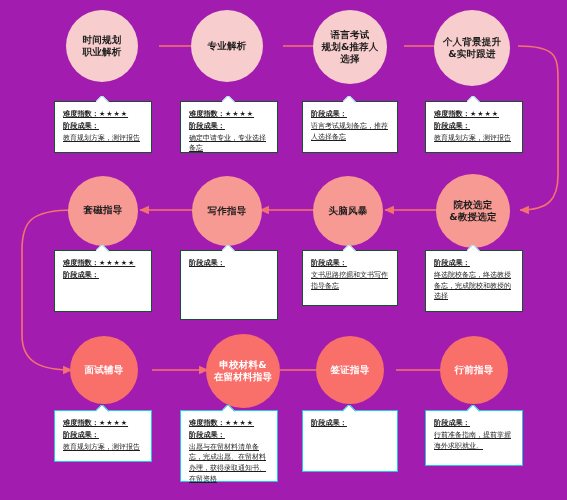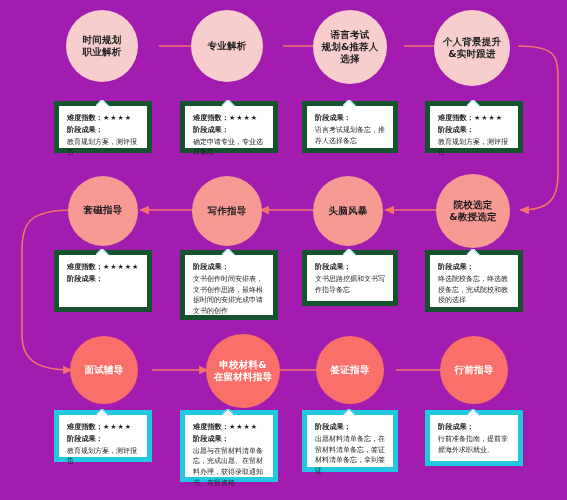--- a/index.html
+++ b/index.html
@@ -56,25 +56,26 @@
   }
   .node.tone-strong {
     background: #f9706b;
     color: #ffffff;
     font-size: 9.5px;
   }
   .card {
     position: absolute;
     box-sizing: border-box;
     background: #ffffff;
-    border: 5px solid #14532d;
+    border: 1px solid #14532d;
     padding: 7px 8px 14px 8px;
     font-size: 7px;
     color: #1d1d1d;
     line-height: 1.5;
+    text-decoration: underline;
   }
   .card.accent-bright {
     border-color: #22c8e0;
   }
   .card .notch {
     position: absolute;
     top: -6px;
     left: 50%;
     margin-left: -7px;
     width: 14px;
@@ -210,21 +211,20 @@
 
   <div class="card" style="left:54px; top:250px; width:98px; height:62px;">
     <span class="notch"></span>
     <span class="card-row"><span>难度指数：</span><span class="stars">★★★★★</span></span>
     <span class="card-heading">阶段成果：</span>
   </div>
 
   <div class="card" style="left:180px; top:250px; width:98px; height:70px;">
     <span class="notch"></span>
     <span class="card-heading">阶段成果：</span>
-    <span class="card-body">文书创作时间安排表，文书创作思路，最终根据时间的安排完成申请文书的创作</span>
   </div>
 
   <div class="card" style="left:302px; top:250px; width:96px; height:56px;">
     <span class="notch"></span>
     <span class="card-heading">阶段成果：</span>
     <span class="card-body">文书思路挖掘和文书写作指导备忘</span>
   </div>
 
   <div class="card" style="left:425px; top:250px; width:98px; height:62px;">
     <span class="notch"></span>
@@ -256,21 +256,20 @@
   <div class="card accent-bright" style="left:180px; top:410px; width:98px; height:72px;">
     <span class="notch"></span>
     <span class="card-row"><span>难度指数：</span><span class="stars">★★★★</span></span>
     <span class="card-heading">阶段成果：</span>
     <span class="card-body">出愿与在留材料清单备忘，完成出愿、在留材料办理，获得录取通知书、在留资格</span>
   </div>
 
   <div class="card accent-bright" style="left:302px; top:410px; width:96px; height:62px;">
     <span class="notch"></span>
     <span class="card-heading">阶段成果：</span>
-    <span class="card-body">出愿材料清单备忘，在留材料清单备忘，签证材料清单备忘，拿到签证</span>
   </div>
 
   <div class="card accent-bright" style="left:425px; top:410px; width:98px; height:56px;">
     <span class="notch"></span>
     <span class="card-heading">阶段成果：</span>
     <span class="card-body">行前准备指南，提前掌握海外求职就业。</span>
   </div>
 
 </div>
 

